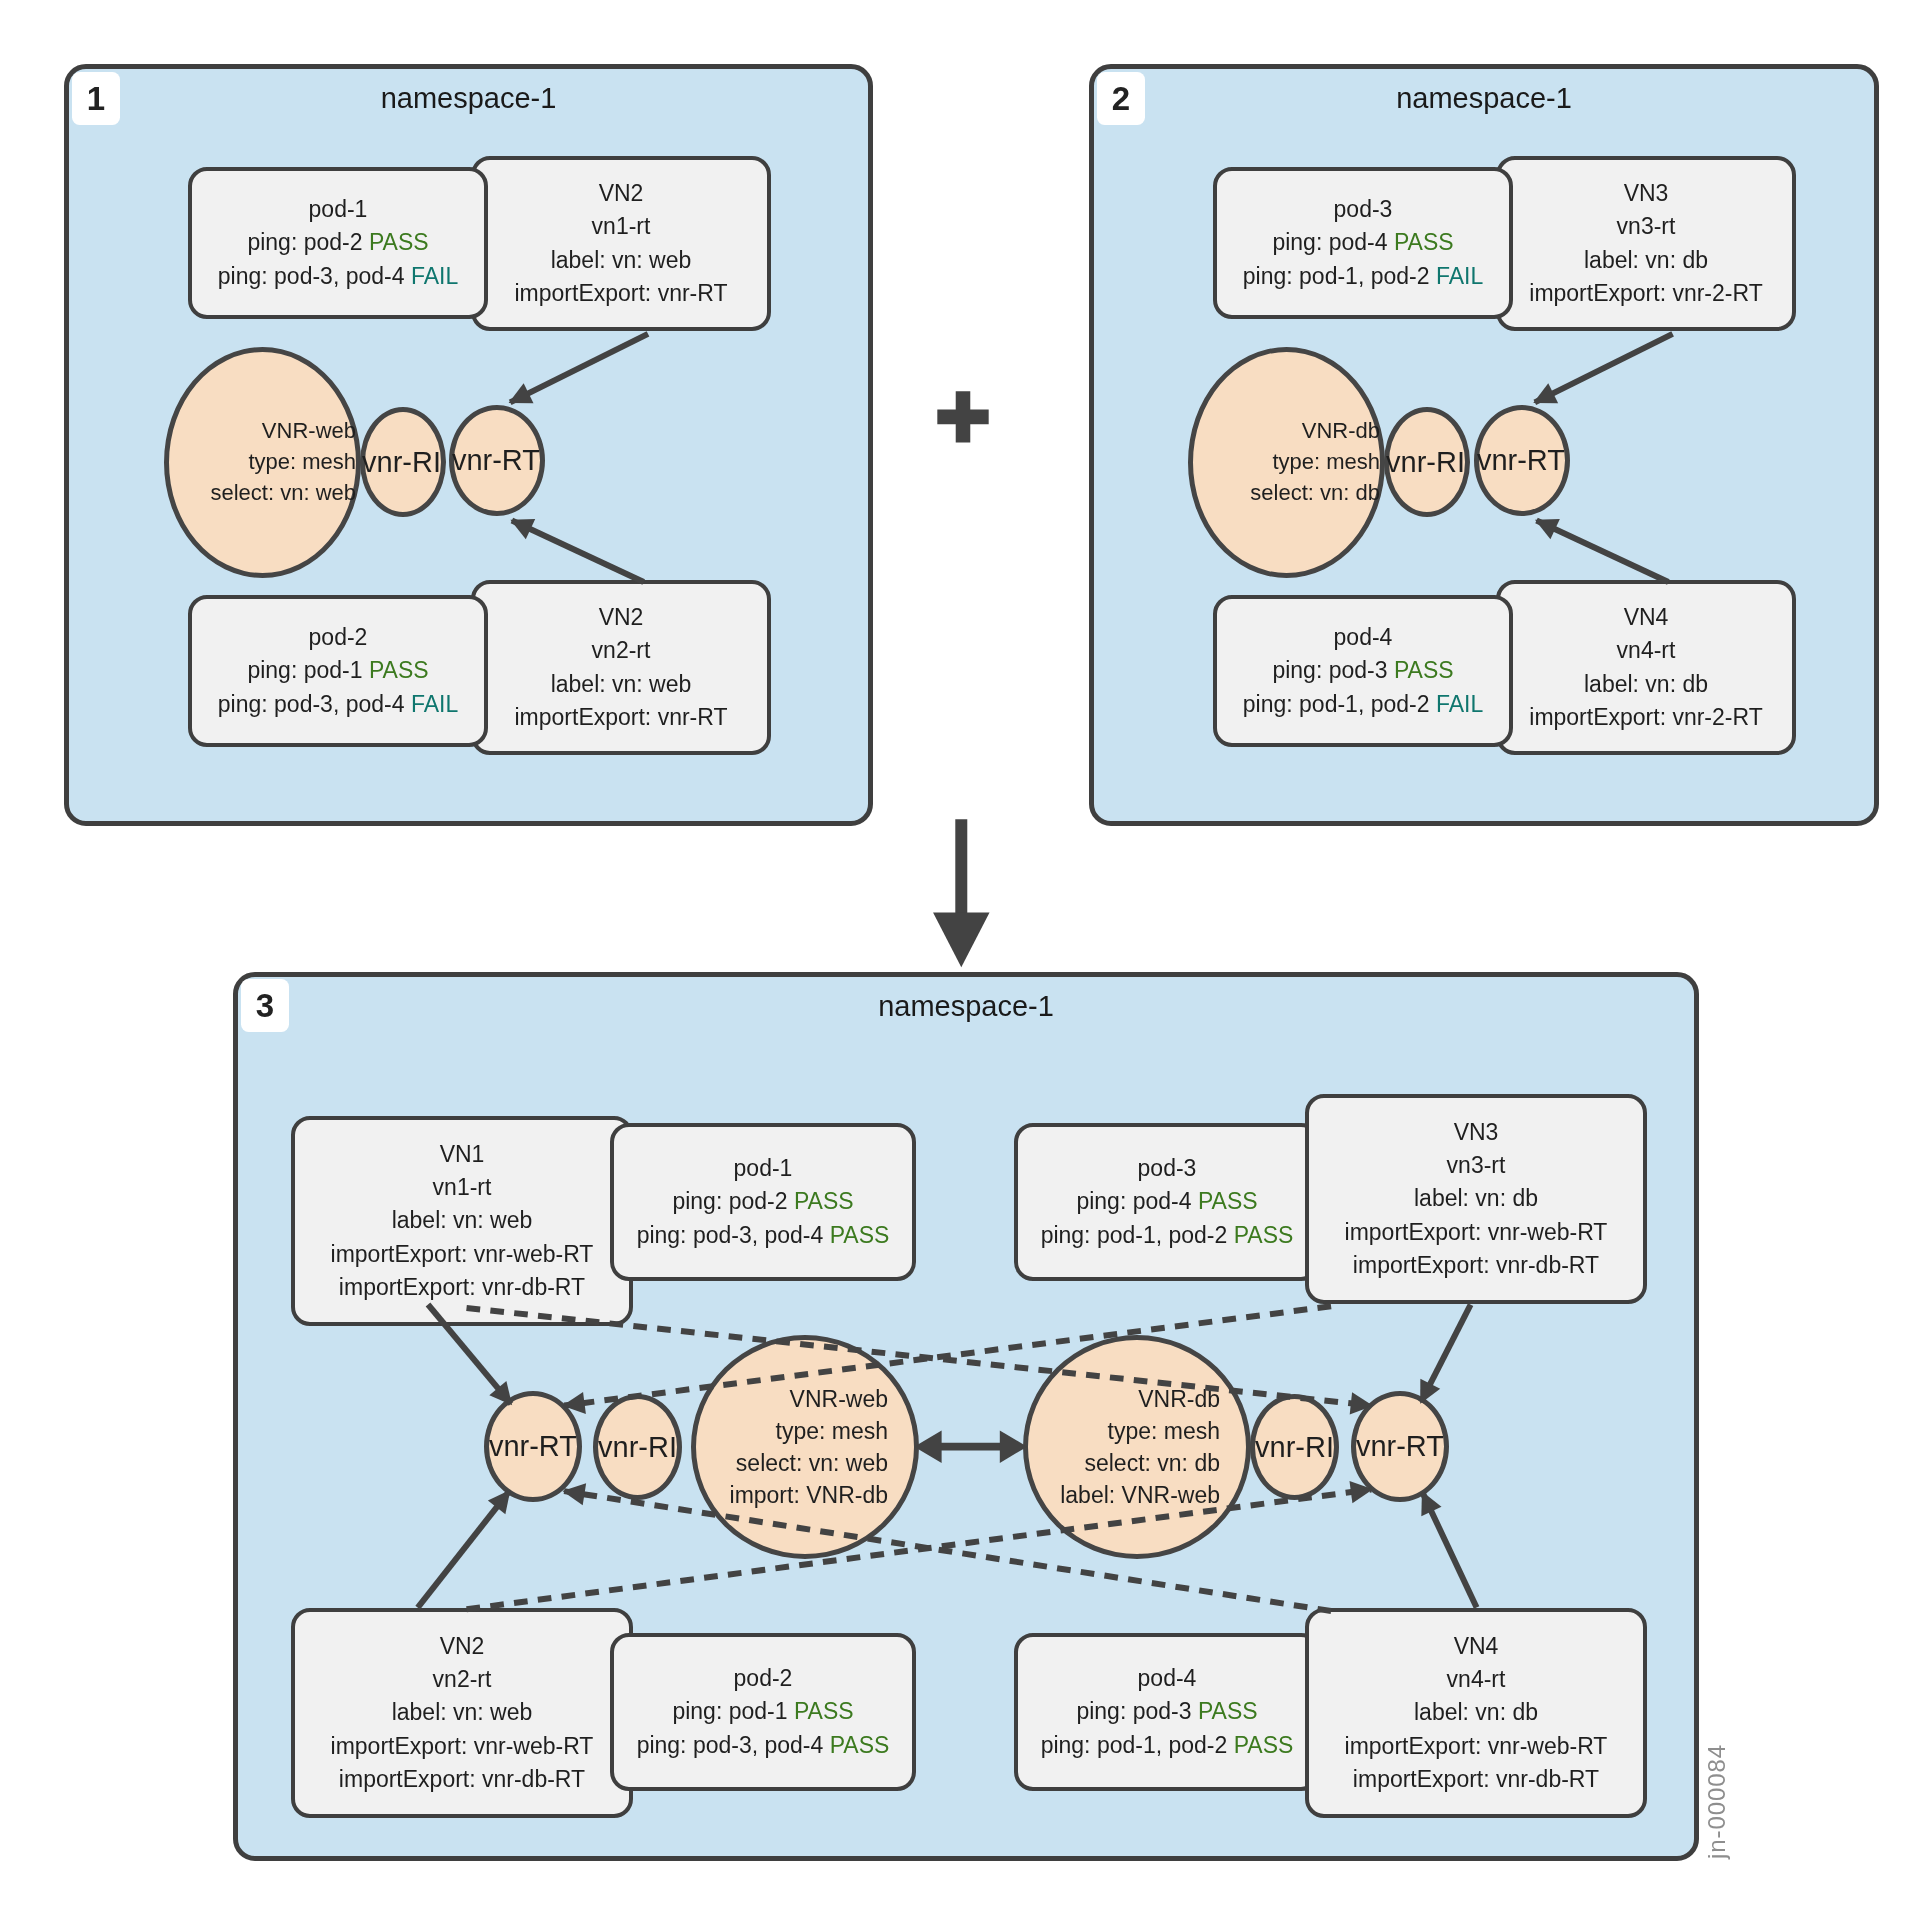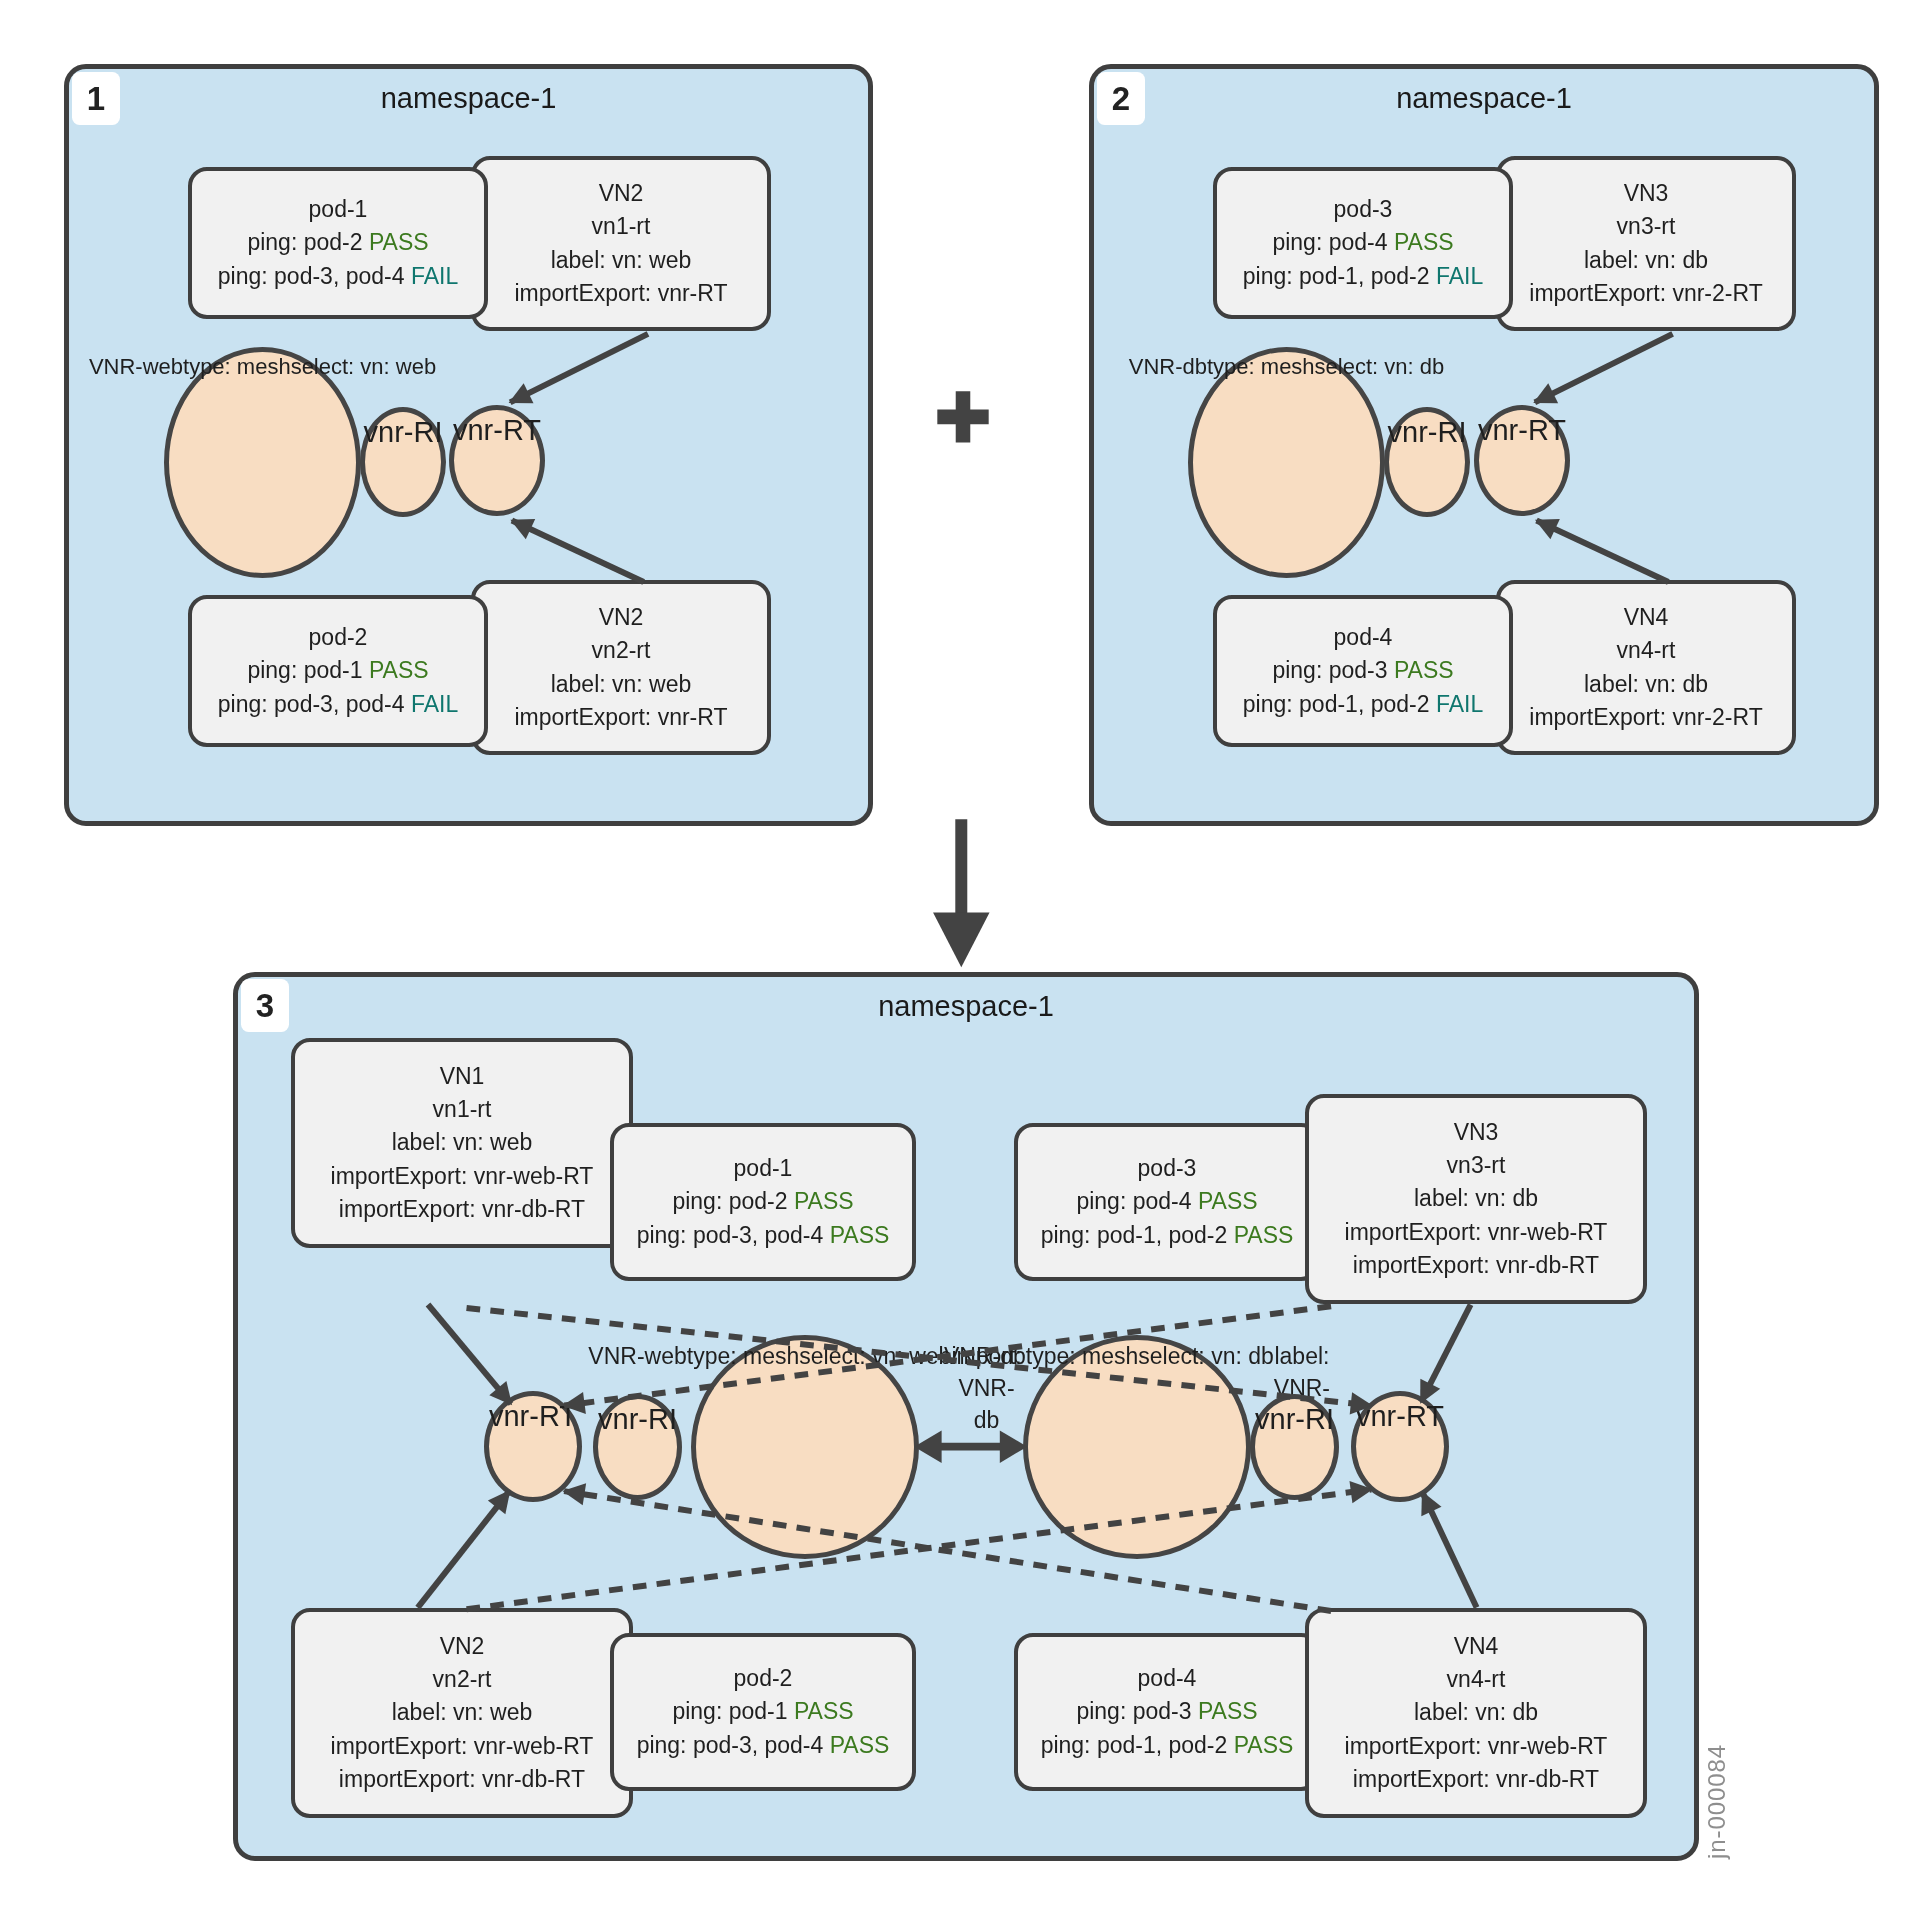--- a/index.html
+++ b/index.html
@@ -7,21 +7,21 @@
   #canvas{position:relative;width:1926px;height:1926px;background:#ffffff;
           font-family:"Liberation Sans","DejaVu Sans",sans-serif;color:#1f1f1f;}
   .panel{position:absolute;background:#c9e2f1;border:5.1px solid #3f3f3f;border-radius:22px;z-index:1;}
   .badge{position:absolute;background:#ffffff;border-radius:7.7px;display:flex;align-items:center;
          justify-content:center;font-weight:bold;font-size:33px;color:#222;z-index:12;}
   .ptitle{position:absolute;text-align:center;font-weight:normal;font-size:29px;color:#1a1a1a;z-index:12;}
   .box{position:absolute;background:#f1f1f1;border:4.3px solid #3f3f3f;border-radius:19px;
        display:flex;flex-direction:column;align-items:center;justify-content:center;
        text-align:center;font-size:23px;line-height:1.44;}
   .ell{position:absolute;background:#f8ddc2;border:5.1px solid #454545;border-radius:50%;
-       display:flex;flex-direction:row;align-items:flex-start;justify-content:center;
+       display:flex;flex-direction:column;align-items:flex-end;justify-content:center;
        text-align:center;font-size:23px;line-height:1.4;z-index:10;}
   .ell.small{font-size:29px;}
   .bl{white-space:nowrap;}
   .bl.wrap{white-space:normal;max-width:170px;}
   .st[data-status="PASS"]{color:#3c7a1f;}
   .st[data-status="FAIL"]{color:#0f766e;}
   #connectors{position:absolute;left:0;top:0;z-index:40;pointer-events:none;}
   .figlabel{position:absolute;left:1649px;top:1787px;width:137px;height:29px;
             transform:rotate(-90deg);font-size:24px;color:#8e8e8e;text-align:center;
             letter-spacing:0.9px;z-index:12;}
@@ -112,21 +112,21 @@
   <div class="box" style="left:1213px;top:595px;width:300px;height:152px;z-index:11">
     <div class="bl">pod-4</div>
     <div class="bl"><span>ping: pod-3 </span><span class="st" data-status="PASS">PASS</span></div>
     <div class="bl"><span>ping: pod-1, pod-2 </span><span class="st" data-status="FAIL">FAIL</span></div>
   </div>
 
   <div class="panel" style="left:233px;top:972px;width:1466px;height:889px"></div>
   <div class="badge" style="left:241px;top:979px;width:48px;height:53px">3</div>
   <div class="ptitle" style="left:233px;top:990px;width:1466px">namespace-1</div>
 
-  <div class="box" style="left:291px;top:1038px;width:342px;height:210px;z-index:10">
+  <div class="box" style="left:291px;top:1116px;width:342px;height:210px;z-index:10">
     <div class="bl">VN1</div>
     <div class="bl">vn1-rt</div>
     <div class="bl">label: vn: web</div>
     <div class="bl">importExport: vnr-web-RT</div>
     <div class="bl">importExport: vnr-db-RT</div>
   </div>
 
   <div class="box" style="left:610px;top:1123px;width:306px;height:158px;z-index:11">
     <div class="bl">pod-1</div>
     <div class="bl"><span>ping: pod-2 </span><span class="st" data-status="PASS">PASS</span></div>

